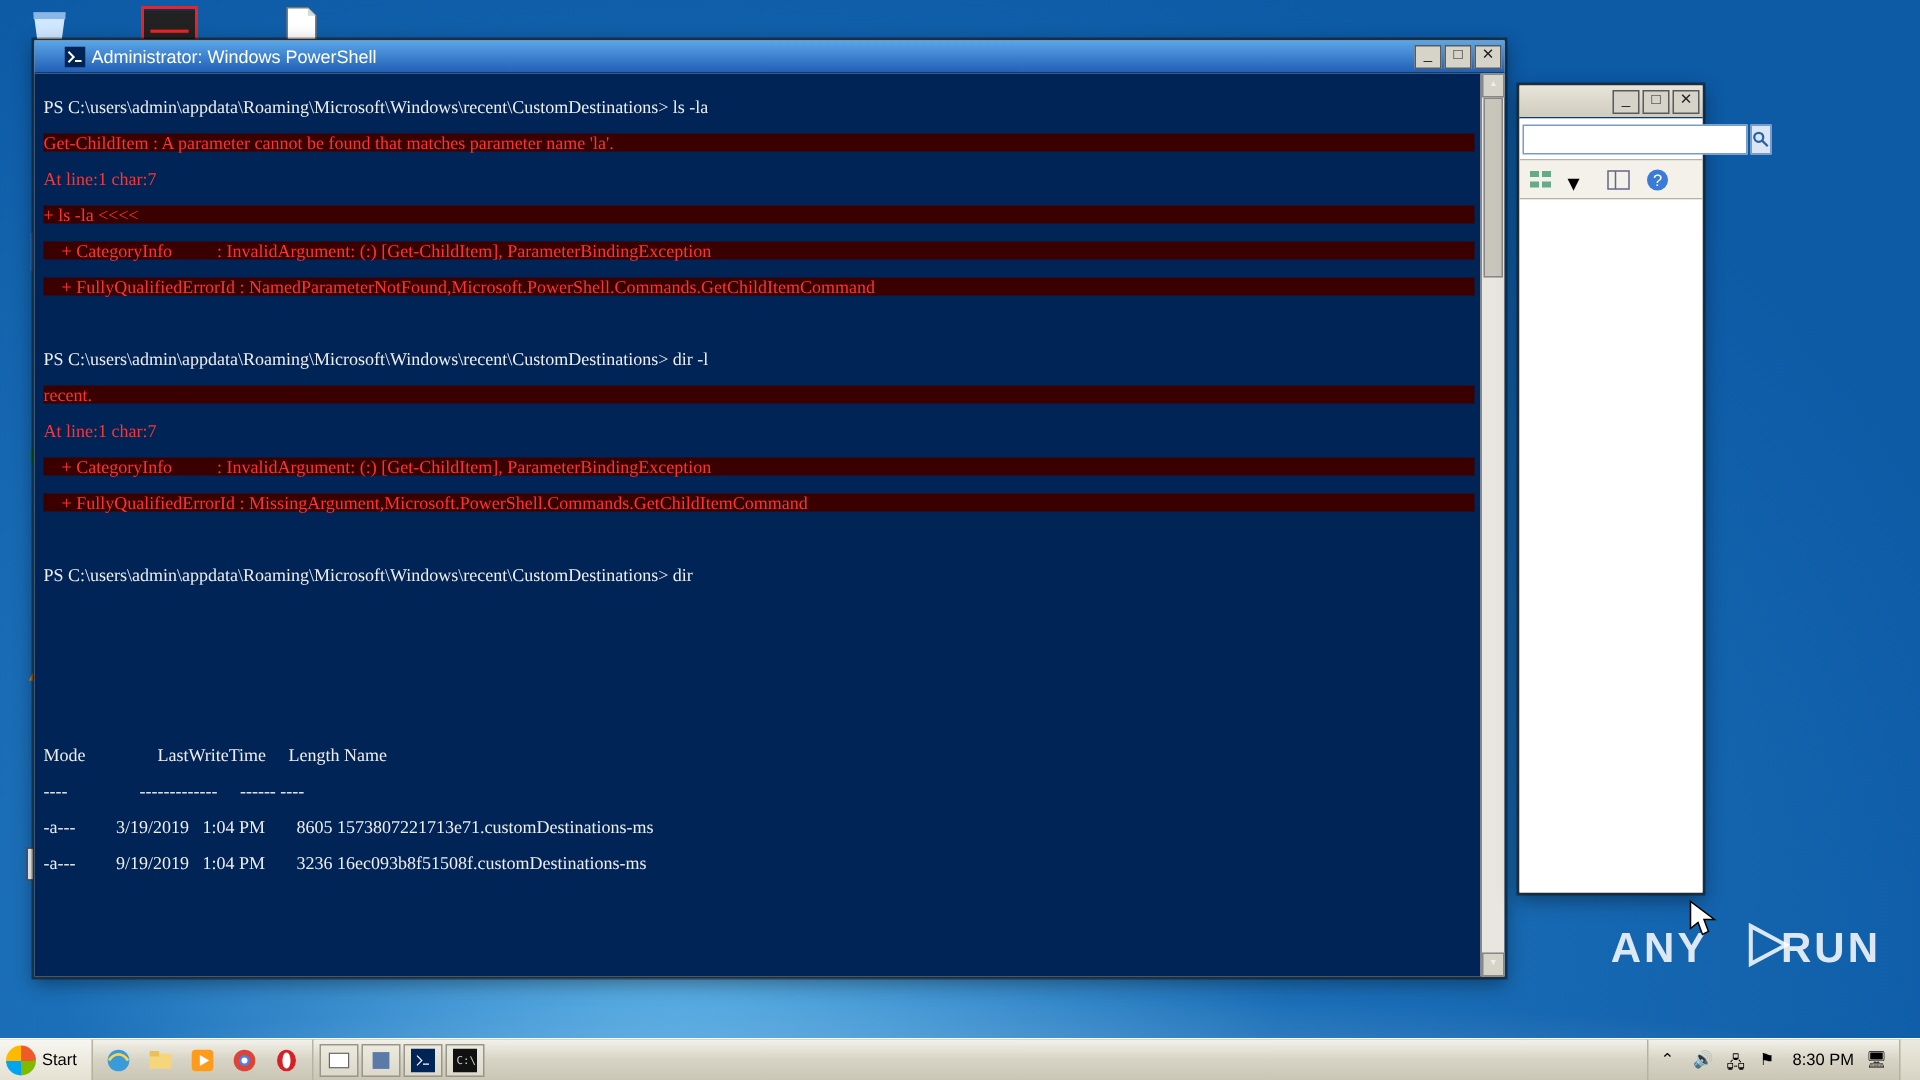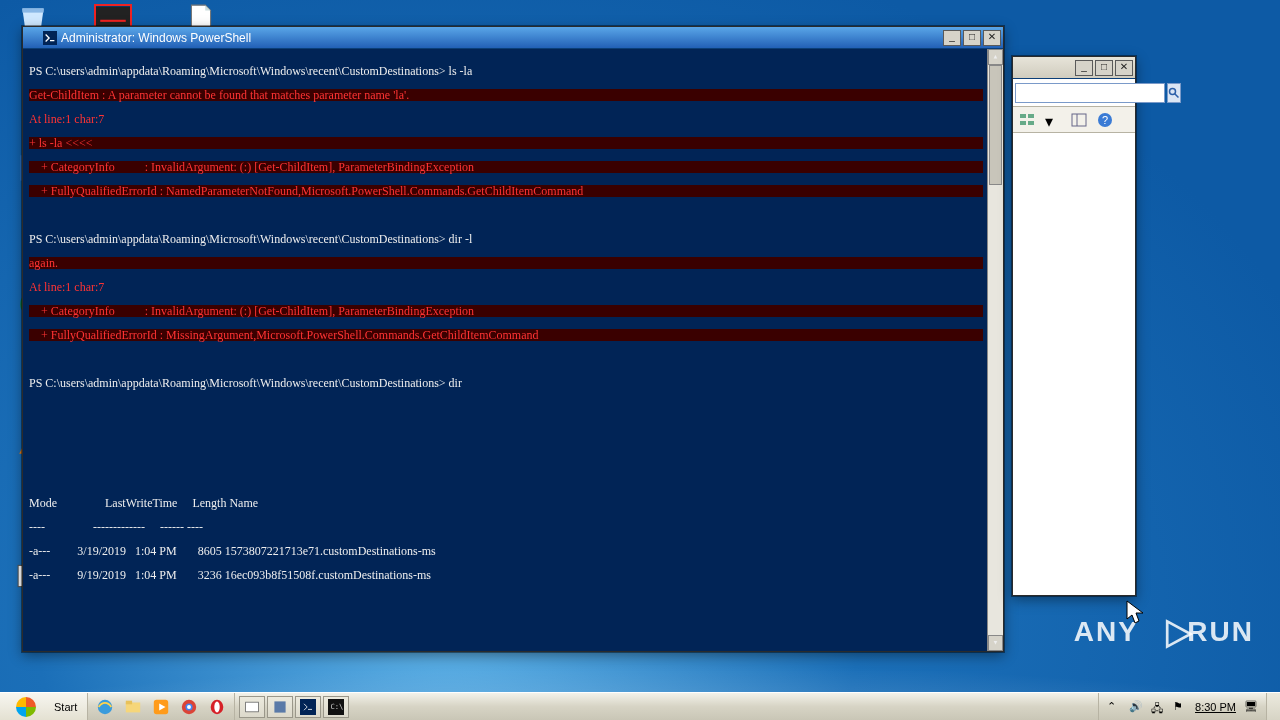--- a/index.html
+++ b/index.html
@@ -14,21 +14,21 @@
   background: radial-gradient(ellipse at 35% 90%,#5fb3e8 0%,#1b6fb8 35%,#0d5aa5 80%);
 }
 .swoosh {
   position:absolute; left:0; right:0; bottom:-40px; height:260px;
   background:
     radial-gradient(120% 200px at 50% 120%, rgba(255,255,255,.4) 0%, rgba(255,255,255,0) 60%);
   pointer-events:none;
 }
 .watermark {
   position:absolute; right:26px; bottom:44px; color:rgba(255,255,255,.85);
-  font-size:28px; font-weight:600; letter-spacing:2px; display:flex; align-items:flex-start; gap:10px;
+  font-size:28px; font-weight:600; letter-spacing:2px; display:flex; align-items:flex-end; gap:10px;
 }
 .watermark svg { width:36px; height:36px; }
 
 
 .desktop-icons { position:absolute; top:2px; left:6px; display:flex; flex-direction:column; gap:44px;}
 .di { width:54px; display:flex; flex-direction:column; align-items:center; gap:2px; color:#fff; font-size:10px; text-align:center;}
 .di .ico { width:34px; height:34px; display:flex; align-items:center; justify-content:center; }
 .di.selected .ico { outline:2px solid #e22; background:rgba(0,0,0,.4);}
 .di-strip { position:absolute; top:6px; left:86px; display:flex; gap:34px;}
 .di-strip .ico{width:34px;height:28px;}
@@ -73,31 +73,31 @@
 #aux .row1 input{flex:1;height:20px;border:1px solid #7a9ac9;font-size:11px;padding:0 3px;}
 #aux .row1 .sb{width:20px;height:20px;background:#dbe6f4;border:1px solid #7a9ac9;display:flex;align-items:center;justify-content:center;margin-left:2px;}
 #aux .row2{height:26px;background:#f3f1ea;border-bottom:1px solid #b7b3a3;display:flex;align-items:center;gap:10px;padding:0 6px;}
 #aux .row2 .ti{width:16px;height:16px;}
 #aux .pane{background:#fff;height:calc(100% - 22px - 28px - 26px);}
 
 
 .taskbar{position:absolute;left:0;right:0;bottom:0;height:28px;
   background:linear-gradient(#f3f2ea,#d7d4c5 50%,#c9c6b6);
   border-top:1px solid #fff;display:flex;align-items:stretch;font-size:11px;}
-.startbtn{display:flex;align-items:center;gap:18px;padding:0 10px 0 16px;
+.startbtn{display:flex;align-items:center;gap:4px;padding:0 10px 0 4px;
   background:linear-gradient(#f7f6f0,#e4e1d2);border-right:1px solid #b7b3a3;}
 .startbtn .orb{width:20px;height:20px;border-radius:50%;
   background:conic-gradient(#f05a28 0 90deg,#7fba00 90deg 180deg,#00a4ef 180deg 270deg,#ffb900 270deg 360deg);}
 .tb-icons{display:flex;align-items:center;gap:2px;padding:0 4px;border-right:1px solid #b7b3a3;}
 .tb-icons .tb,.running .tb{width:26px;height:22px;display:flex;align-items:center;justify-content:center;border:1px solid transparent;}
 .running{display:flex;align-items:center;gap:2px;padding:0 4px;}
 .running .tb{border:1px solid #9a978a;background:linear-gradient(#eceade,#dcd9cb);}
 .tray{margin-left:auto;display:flex;align-items:center;gap:8px;padding:0 8px;border-left:1px solid #b7b3a3;}
 .tray .ti{width:14px;height:14px;}
-.clock{font-size:11px;text-decoration:underline;}
+.clock{font-size:11px;}
 .showdt{width:14px;border-left:1px solid #b7b3a3;background:linear-gradient(#eceade,#d7d4c5);}
 svg{display:block;}
 </style>
 </head>
 <body>
 
 <div class="desktop">
   <div class="swoosh"></div>
 
   <div class="desktop-icons">
@@ -186,21 +186,21 @@
     </div>
     <div class="body">
 <span class="ps-line"><span>PS C:\users\admin\appdata\Roaming\Microsoft\Windows\recent\CustomDestinations&gt;</span> <span>ls -la</span></span>
 <span class="ps-line err">Get-ChildItem : A parameter cannot be found that matches parameter name 'la'.</span>
 <span class="ps-line err nb">At line:1 char:7</span>
 <span class="ps-line err">+ ls -la &lt;&lt;&lt;&lt;</span>
 <span class="ps-line err">    + CategoryInfo          : InvalidArgument: (:) [Get-ChildItem], ParameterBindingException</span>
 <span class="ps-line err">    + FullyQualifiedErrorId : NamedParameterNotFound,Microsoft.PowerShell.Commands.GetChildItemCommand</span>
 <span class="ps-line"> </span>
 <span class="ps-line"><span>PS C:\users\admin\appdata\Roaming\Microsoft\Windows\recent\CustomDestinations&gt;</span> <span>dir -l</span></span>
-<span class="ps-line err">again.</span>
+<span class="ps-line err">recent.</span>
 <span class="ps-line err nb">At line:1 char:7</span>
 <span class="ps-line err">    + CategoryInfo          : InvalidArgument: (:) [Get-ChildItem], ParameterBindingException</span>
 <span class="ps-line err">    + FullyQualifiedErrorId : MissingArgument,Microsoft.PowerShell.Commands.GetChildItemCommand</span>
 <span class="ps-line"> </span>
 <span class="ps-line"><span>PS C:\users\admin\appdata\Roaming\Microsoft\Windows\recent\CustomDestinations&gt;</span> <span>dir</span></span>
 <span class="ps-line"> </span>
 <span class="ps-line"> </span>
 <span class="ps-line"> </span>
 <span class="ps-line"> </span>
 <span class="ps-line">Mode                LastWriteTime     Length Name</span>

